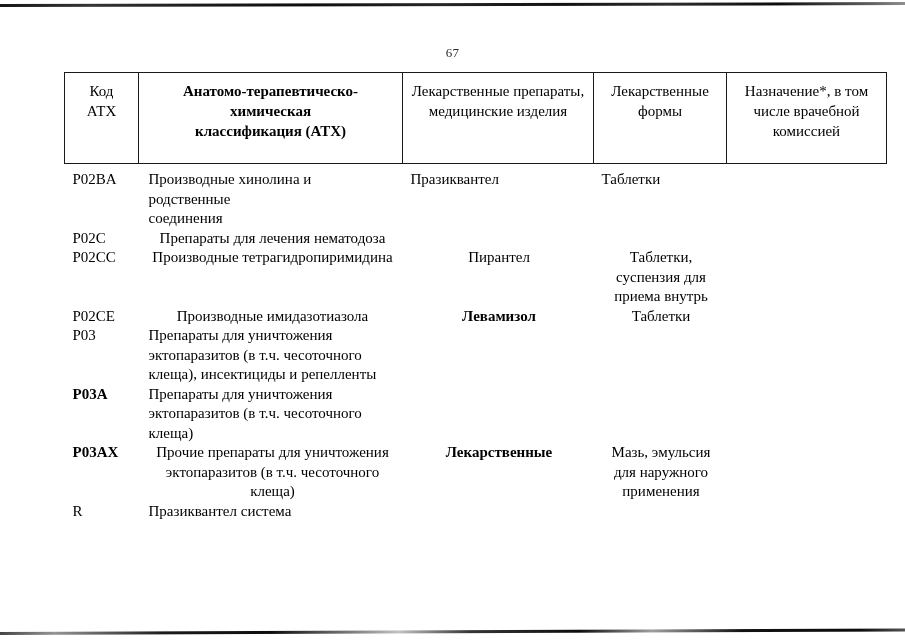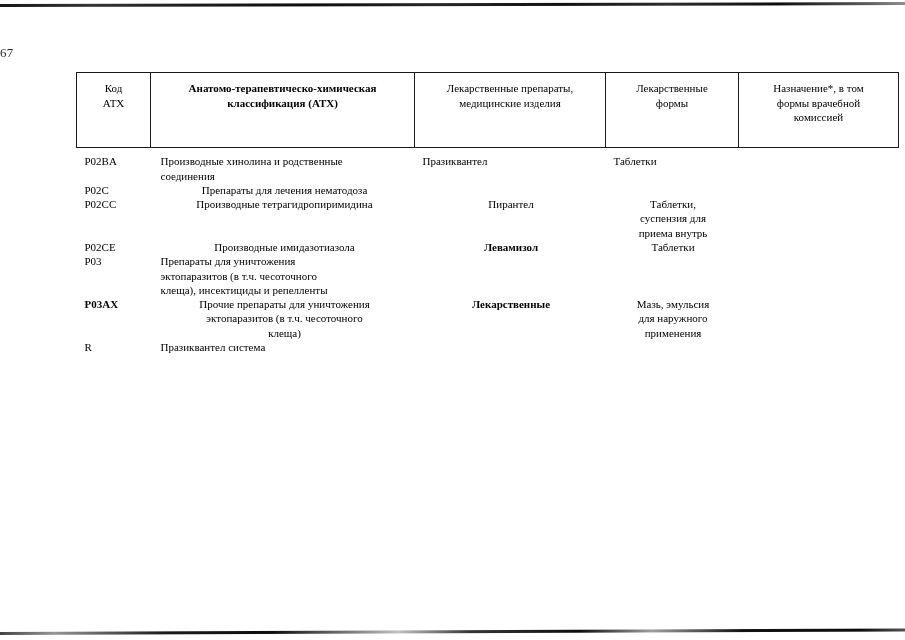--- a/index.html
+++ b/index.html
@@ -45,34 +45,35 @@
     transform: rotate(-0.22deg);
     transform-origin: left center;
     opacity: 0.95;
   }
 
   .page-number {
     position: absolute;
     left: 0;
     top: 45px;
     width: 905px;
+    text-align: center;
     font-size: 13px;
     letter-spacing: 0.3px;
     color: #2b2b2b;
   }
 
   
   .doc-table {
     position: absolute;
-    left: 76px;
+    left: 64px;
     top: 72px;
     width: 822px;
     border-collapse: collapse;
     table-layout: fixed;
-    font-size: 11px;
+    font-size: 15px;
   }
   .doc-table col.c1 { width: 74px; }
   .doc-table col.c2 { width: 264px; }
   .doc-table col.c3 { width: 191px; }
   .doc-table col.c4 { width: 133px; }
   .doc-table col.c5 { width: 160px; }
 
   .doc-table thead th {
     border: 1px solid #1a1a1a;
     text-align: center;
@@ -146,21 +147,21 @@
         <th>
           <span class="cell-line">Лекарственные препараты,</span>
           <span class="cell-line">медицинские изделия</span>
         </th>
         <th>
           <span class="cell-line">Лекарственные</span>
           <span class="cell-line">формы</span>
         </th>
         <th>
           <span class="cell-line">Назначение*, в том</span>
-          <span class="cell-line">формы врачебной</span>
+          <span class="cell-line">числе врачебной</span>
           <span class="cell-line">комиссией</span>
         </th>
       </tr>
   </thead>
   <tbody id="body-rows">
       <tr class="gap-row">
         <td></td>
         <td></td>
         <td></td>
         <td></td>
@@ -231,20 +232,33 @@
         </td>
         <td class="col-class">
           <span class="cell-line">Препараты для уничтожения</span>
           <span class="cell-line">эктопаразитов (в т.ч. чесоточного</span>
           <span class="cell-line">клеща), инсектициды и репелленты</span>
         </td>
         <td class="col-drug"></td>
         <td class="col-form"></td>
         <td class="col-note"></td>
       </tr>
+      <tr class="rsp-xl">
+        <td class="col-code bold">
+          <span class="cell-line">P03A</span>
+        </td>
+        <td class="col-class">
+          <span class="cell-line">Препараты для уничтожения</span>
+          <span class="cell-line">эктопаразитов (в т.ч. чесоточного</span>
+          <span class="cell-line">клеща)</span>
+        </td>
+        <td class="col-drug"></td>
+        <td class="col-form"></td>
+        <td class="col-note"></td>
+      </tr>
       <tr class="rsp-md">
         <td class="col-code bold">
           <span class="cell-line">P03AX</span>
         </td>
         <td class="col-class">
           <span class="cell-line">Прочие препараты для уничтожения</span>
           <span class="cell-line">эктопаразитов (в т.ч. чесоточного</span>
           <span class="cell-line">клеща)</span>
         </td>
         <td class="col-drug bold">

